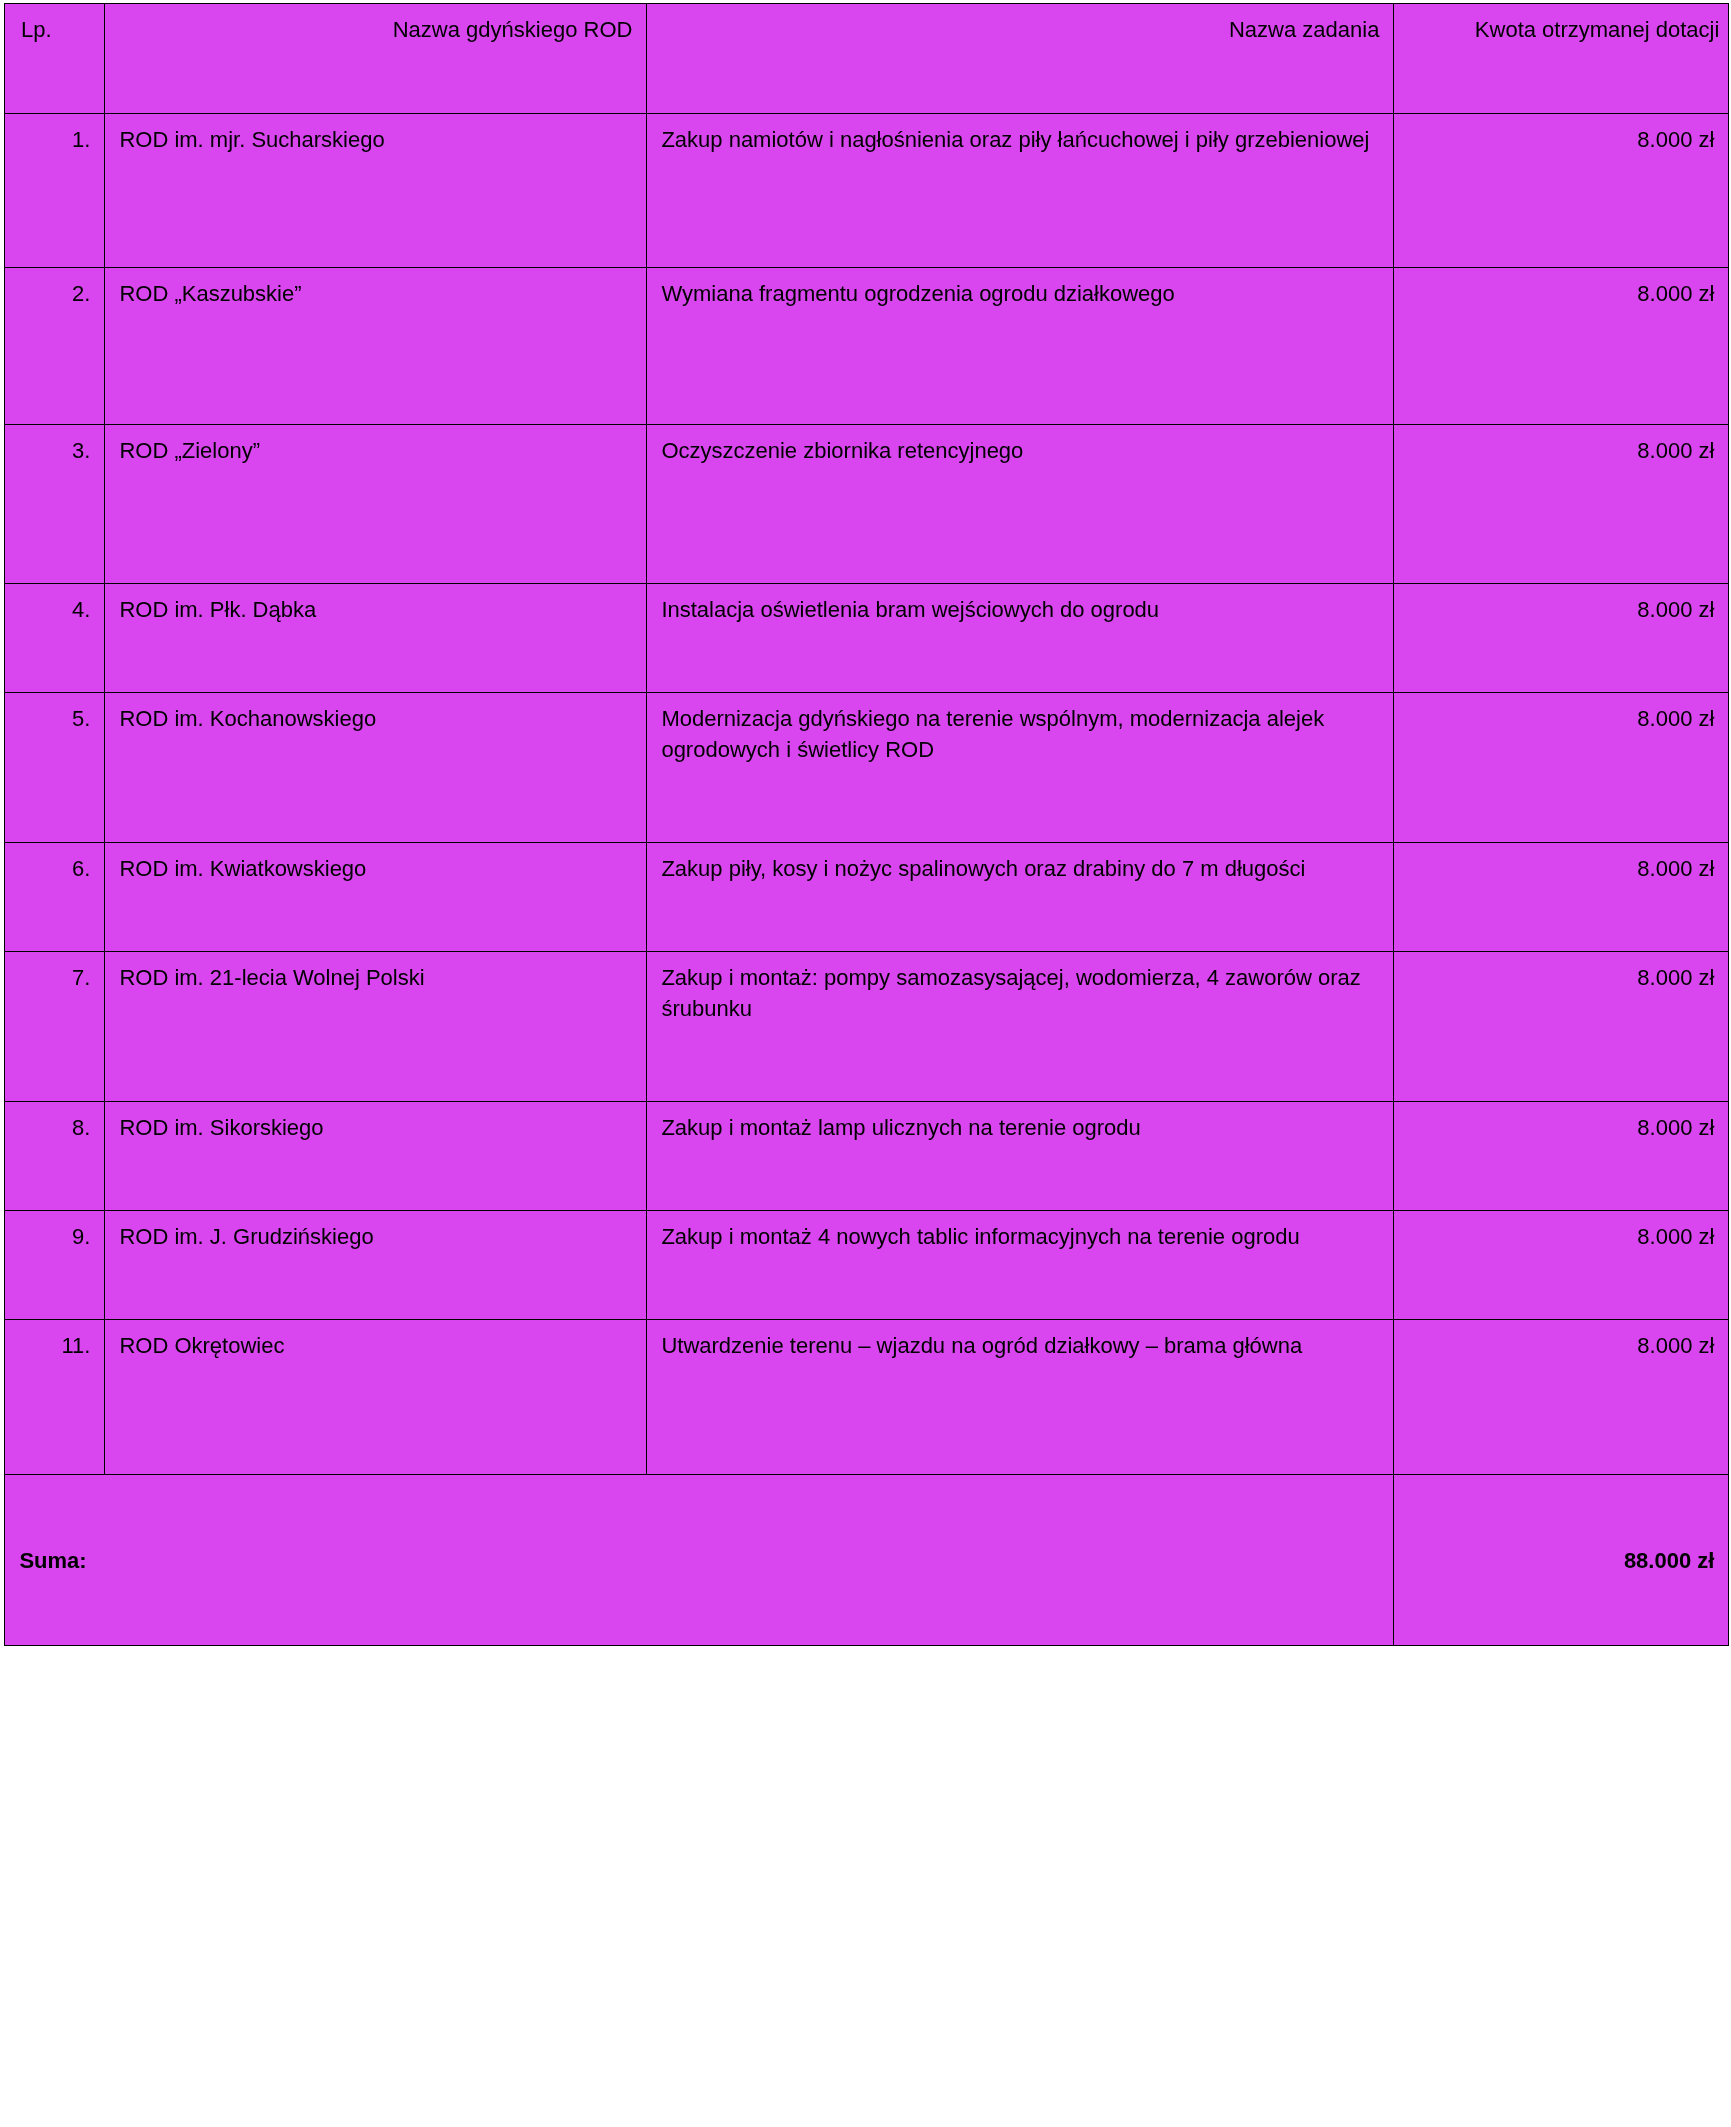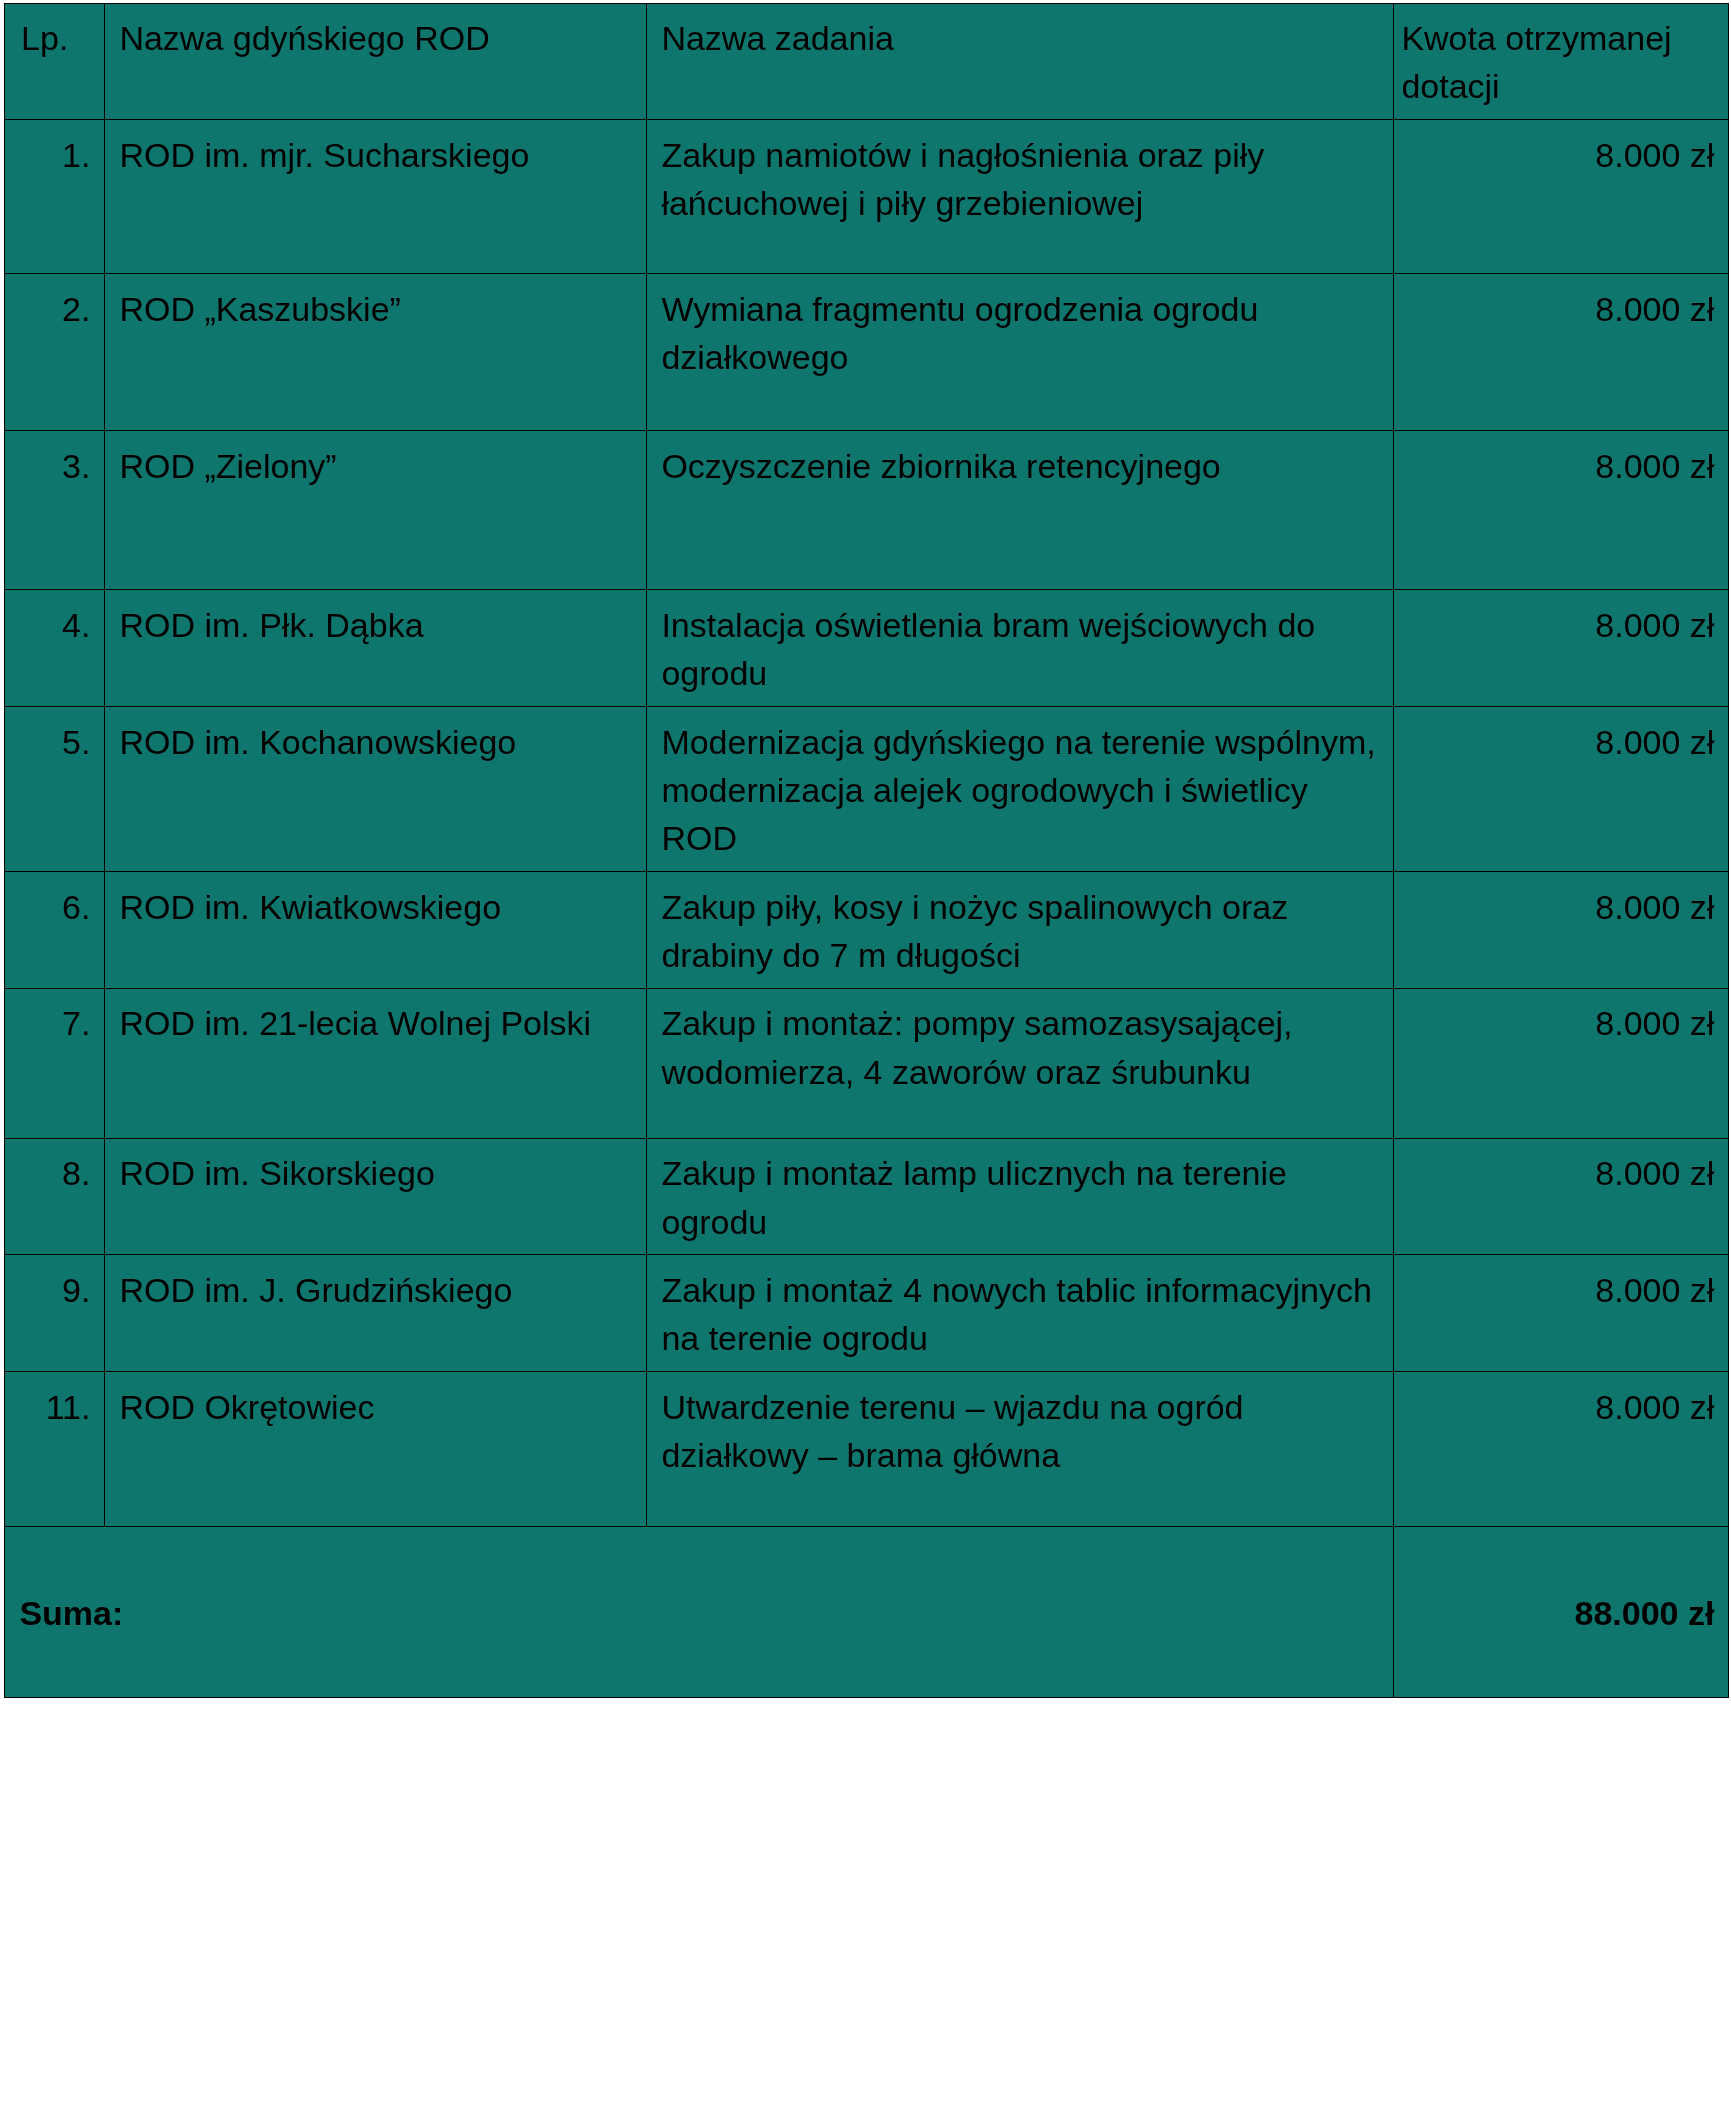--- a/index.html
+++ b/index.html
@@ -27,35 +27,35 @@
     width: 1723px;
     margin: 2.6px 0 0 4.4px;
     background: #ffffff;
   }
   table.grant-table td,
   table.grant-table th {
     border: 1.7px solid #000000;
     vertical-align: top;
     box-sizing: border-box;
     padding: 10.5px 14px 8.7px 14px;
-    font-size: 34px;
+    font-size: 22px;
     line-height: 1.42;
     font-weight: 400;
-    background: #0f766e;
+    background: #d946ef;
   }
   
   col.c-lp     { width: 100px; }
   col.c-name   { width: 542px; }
   col.c-task   { width: 747px; }
   col.c-amount { width: 335px; }
 
   
   thead th {
     font-weight: 700;
-    text-align: left;
+    text-align: right;
     vertical-align: top;
     padding-top: 8.7px;
     height: 110px;
   }
   thead th.th-lp {
     text-align: left;
     padding-left: 15.7px;
   }
   thead th.th-amount {
     padding-left: 7px;

